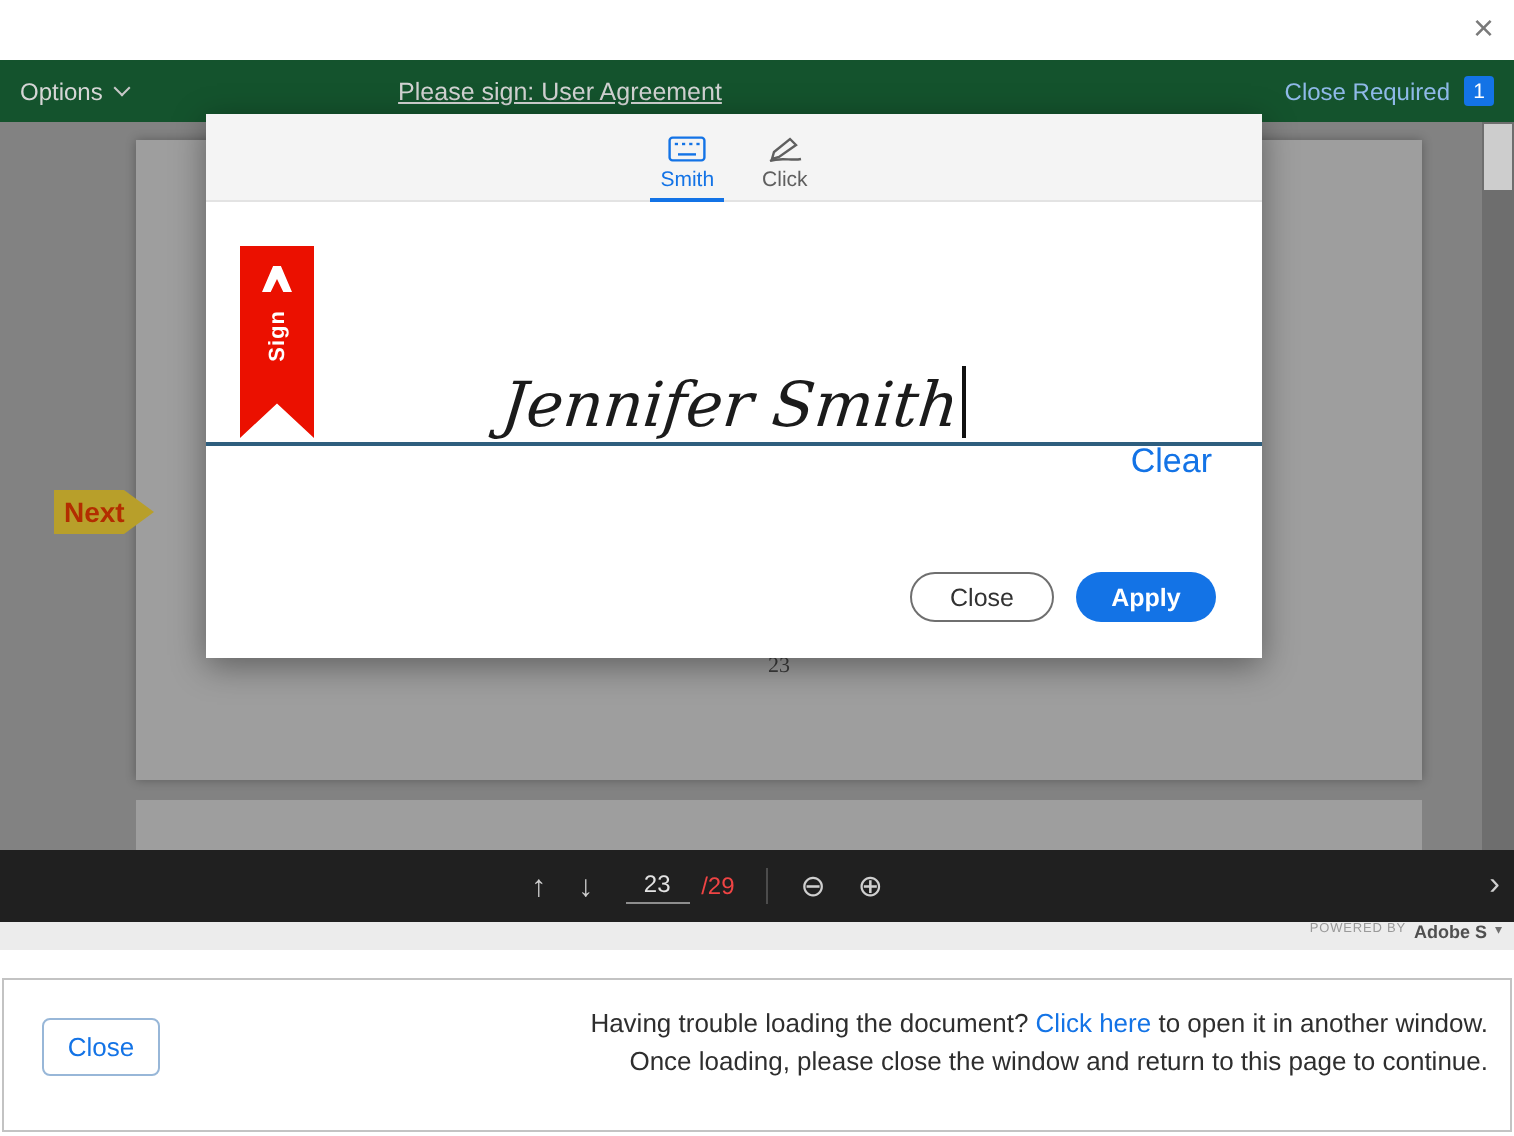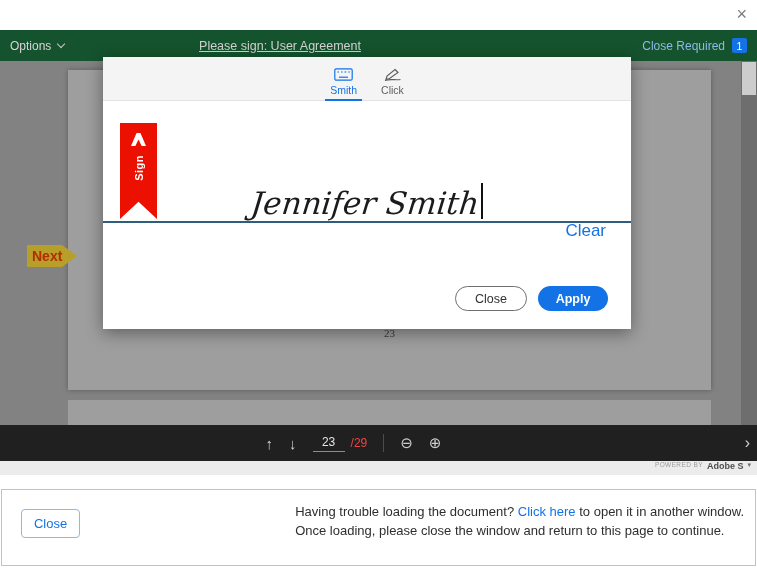--- a/index.html
+++ b/index.html
@@ -64,21 +64,21 @@
   .pt-chev { position:absolute; right:7px; top:50%; transform:translateY(-50%); font-size:16px; color:#cfcfcf; cursor:pointer; }
 
   .powered { position:absolute; top:461px; left:0; right:0; height:14px; background:#ececec; display:flex; align-items:flex-start; justify-content:flex-end; padding-right:6px; gap:4px; box-sizing:border-box; }
   .pb1 { font-size:6.5px; color:#9a9a9a; letter-spacing:.4px; }
   .pb2 { font-size:9px; color:#4f4f4f; font-weight:bold; }
   .pb3 { font-size:7px; color:#6e6e6e; }
 
   
   .footer { position:absolute; left:1px; right:1px; top:489px; bottom:2px; background:#fff; border:1px solid #c3c3c3; }
   .footer-close { position:absolute; left:19px; top:19px; width:59px; height:29px; background:#fff; border:1px solid #98b7d8; border-radius:4px; color:#1373e6; font-size:13px; cursor:pointer; font-family:inherit; }
-  .footer-text { position:absolute; right:11px; top:12px; text-align:left; font-size:13px; color:#2e2e2e; line-height:19px; }
+  .footer-text { position:absolute; right:11px; top:12px; text-align:right; font-size:13px; color:#2e2e2e; line-height:19px; }
   .link { color:#1373e6; cursor:pointer; text-decoration:none; }
 </style>
 </head>
 <body>
 
 <div>
 
   <div class="titlebar">
     <span class="close-x">×</span>
   </div>

